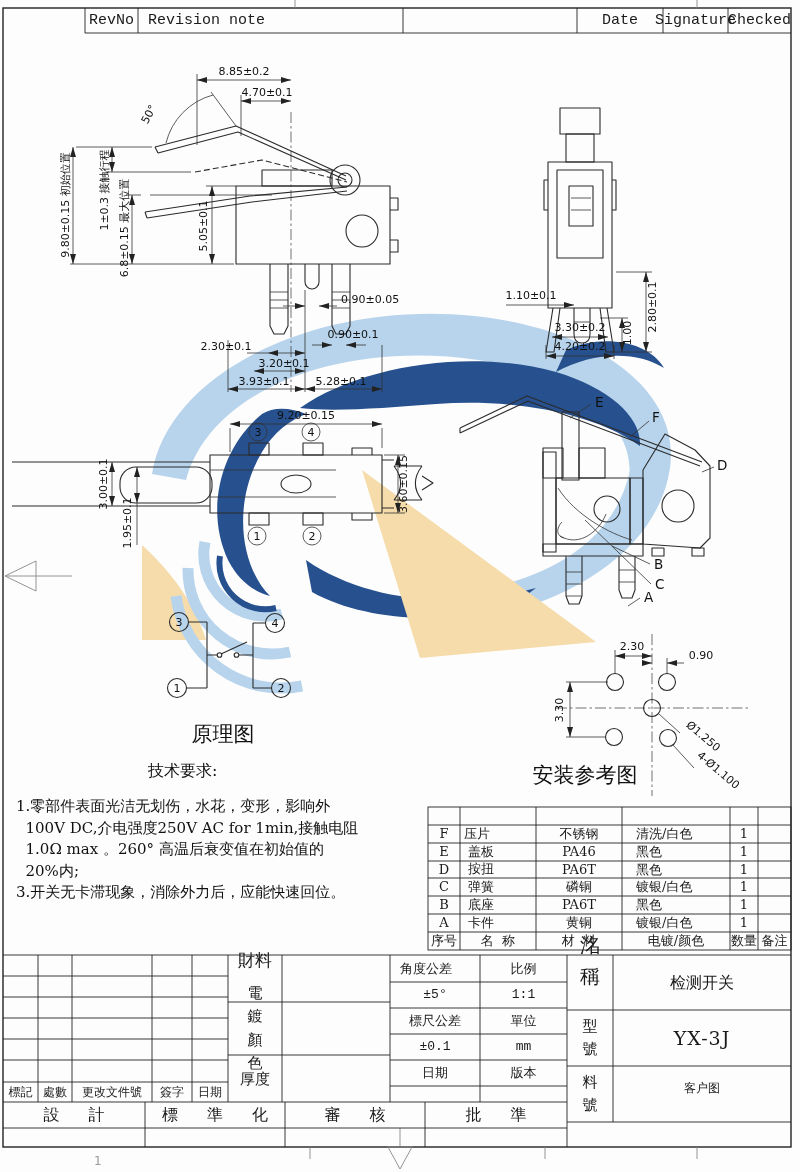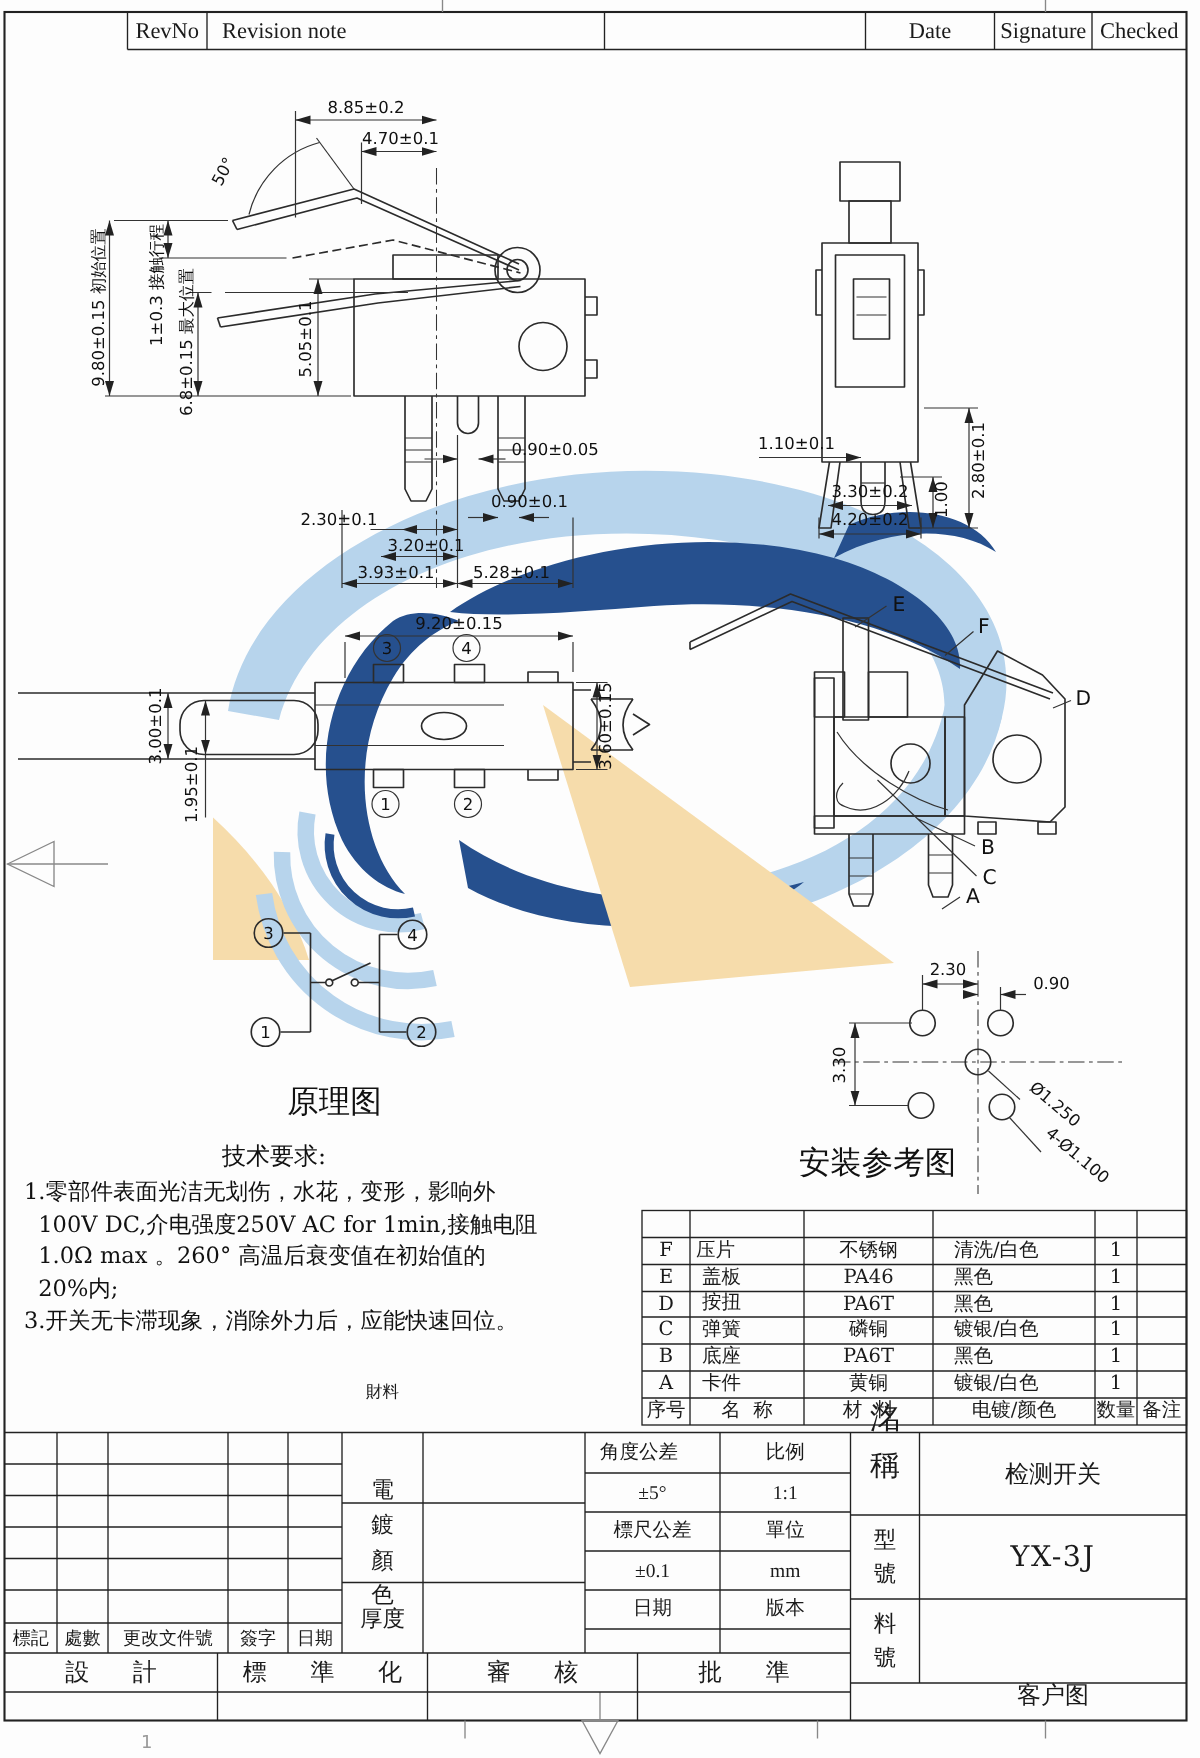--- a/index.html
+++ b/index.html
@@ -2,28 +2,28 @@
 <html><head>
 <meta charset="utf-8">
 <style>
   *{box-sizing:border-box}
   html,body{margin:0;padding:0;background:#ddd}
   .page{position:relative;width:800px;height:1172px;background:#fdfdfd;overflow:hidden;
         font-family:"DejaVu Sans",sans-serif;color:#1a1a1a}
   svg.canvas{position:absolute;left:0;top:0}
   .cell{position:absolute;display:flex;align-items:center;justify-content:center;
         font-family:"DejaVu Serif",serif;color:#1a1a1a;line-height:1.2;text-align:center}
-  .sans{font-family:Liberation Serif, serif}
+  .sans{font-family:Liberation Mono, monospace}
   .left{justify-content:flex-start;text-align:left}
   .vwrap{word-break:break-all;line-height:1.55;padding:0 13px}
   .wide{letter-spacing:12px;text-indent:12px}
   .model{font-family:"DejaVu Serif",serif;font-size:19px;letter-spacing:1px}
   .tech{position:absolute;left:16px;top:761px;width:406px;font-family:"DejaVu Serif",serif;
         color:#111;font-size:15px}
-  .tech .t{margin-left:132px;margin-bottom:2px;font-size:16px}
+  .tech .t{margin-left:132px;margin-bottom:14px;font-size:16px}
   .tech .ln{white-space:pre;line-height:21.5px}
   
   .ol{stroke:#2b2b2b;stroke-width:1.1;fill:none;stroke-linejoin:round}
   .dl{stroke:#333;stroke-width:0.8;fill:none}
   .ct{stroke:#333;stroke-width:0.7;fill:none;stroke-dasharray:11 3 2.5 3}
   .dsh{stroke-dasharray:6 3}
   .frame{stroke:#222;stroke-width:1.4;fill:none}
   .thin{stroke:#222;stroke-width:0.9;fill:none}
   .mark{stroke:#888;stroke-width:0.9;fill:none}
   text{font-family:"DejaVu Sans",sans-serif;fill:#111}
@@ -355,21 +355,21 @@
   <div class="cell" style="left:622px;top:932px;width:108px;height:18px;font-size:13px">电镀/颜色</div>
   <div class="cell" style="left:730px;top:932px;width:28px;height:18px;font-size:13px">数量</div>
   <div class="cell" style="left:758px;top:932px;width:33px;height:18px;font-size:13px">备注</div>
 
   <div class="cell" style="left:3px;top:1082px;width:35px;height:20px;font-size:12px">標記</div>
   <div class="cell" style="left:38px;top:1082px;width:34px;height:20px;font-size:12px">處數</div>
   <div class="cell" style="left:72px;top:1082px;width:80px;height:20px;font-size:12px">更改文件號</div>
   <div class="cell" style="left:152px;top:1082px;width:40px;height:20px;font-size:12px">簽字</div>
   <div class="cell" style="left:192px;top:1082px;width:36px;height:20px;font-size:12px">日期</div>
 
-  <div class="cell" style="left:228px;top:899px;width:54px;height:57px;font-size:11px">財料</div>
+  <div class="cell" style="left:228px;top:932px;width:54px;height:57px;font-size:17px">財料</div>
   <div class="cell vwrap" style="left:228px;top:1002px;width:54px;height:53px;font-size:15px">電鍍顏色</div>
   <div class="cell" style="left:228px;top:1055px;width:54px;height:47px;font-size:15px">厚度</div>
 
   <div class="cell" style="left:390px;top:955px;width:72px;height:27px;font-size:13px">角度公差</div>
   <div class="cell" style="left:480px;top:955px;width:87px;height:27px;font-size:13px">比例</div>
   <div class="cell sans" style="left:390px;top:982px;width:90px;height:26px;font-size:13px">±5°</div>
   <div class="cell sans" style="left:480px;top:982px;width:87px;height:26px;font-size:13px">1:1</div>
   <div class="cell" style="left:390px;top:1008px;width:90px;height:26px;font-size:13px">標尺公差</div>
   <div class="cell" style="left:480px;top:1008px;width:87px;height:26px;font-size:13px">單位</div>
   <div class="cell sans" style="left:390px;top:1034px;width:90px;height:26px;font-size:13px">±0.1</div>
@@ -380,15 +380,15 @@
   <div class="cell wide" style="left:3px;top:1102px;width:142px;height:26px;font-size:16px">設 計</div>
   <div class="cell wide" style="left:145px;top:1102px;width:140px;height:26px;font-size:16px">標 準 化</div>
   <div class="cell wide" style="left:285px;top:1102px;width:140px;height:26px;font-size:16px">審 核</div>
   <div class="cell wide" style="left:425px;top:1102px;width:142px;height:26px;font-size:16px">批 準</div>
 
   <div class="cell vwrap" style="left:567px;top:933px;width:46px;height:55px;font-size:20px">洺稱</div>
   <div class="cell" style="left:613px;top:955px;width:178px;height:55px;font-size:16px">检测开关</div>
   <div class="cell vwrap" style="left:567px;top:1010px;width:46px;height:56px;font-size:15px">型號</div>
   <div class="cell model" style="left:613px;top:1010px;width:178px;height:56px">YX-3J</div>
   <div class="cell vwrap" style="left:567px;top:1066px;width:46px;height:56px;font-size:15px">料號</div>
-  <div class="cell" style="left:613px;top:1102px;width:178px;height:56px;font-size:16px">客户图</div>
+  <div class="cell" style="left:613px;top:1060px;width:178px;height:56px;font-size:12px">客户图</div>
 
 </div>
 
 </body></html>

